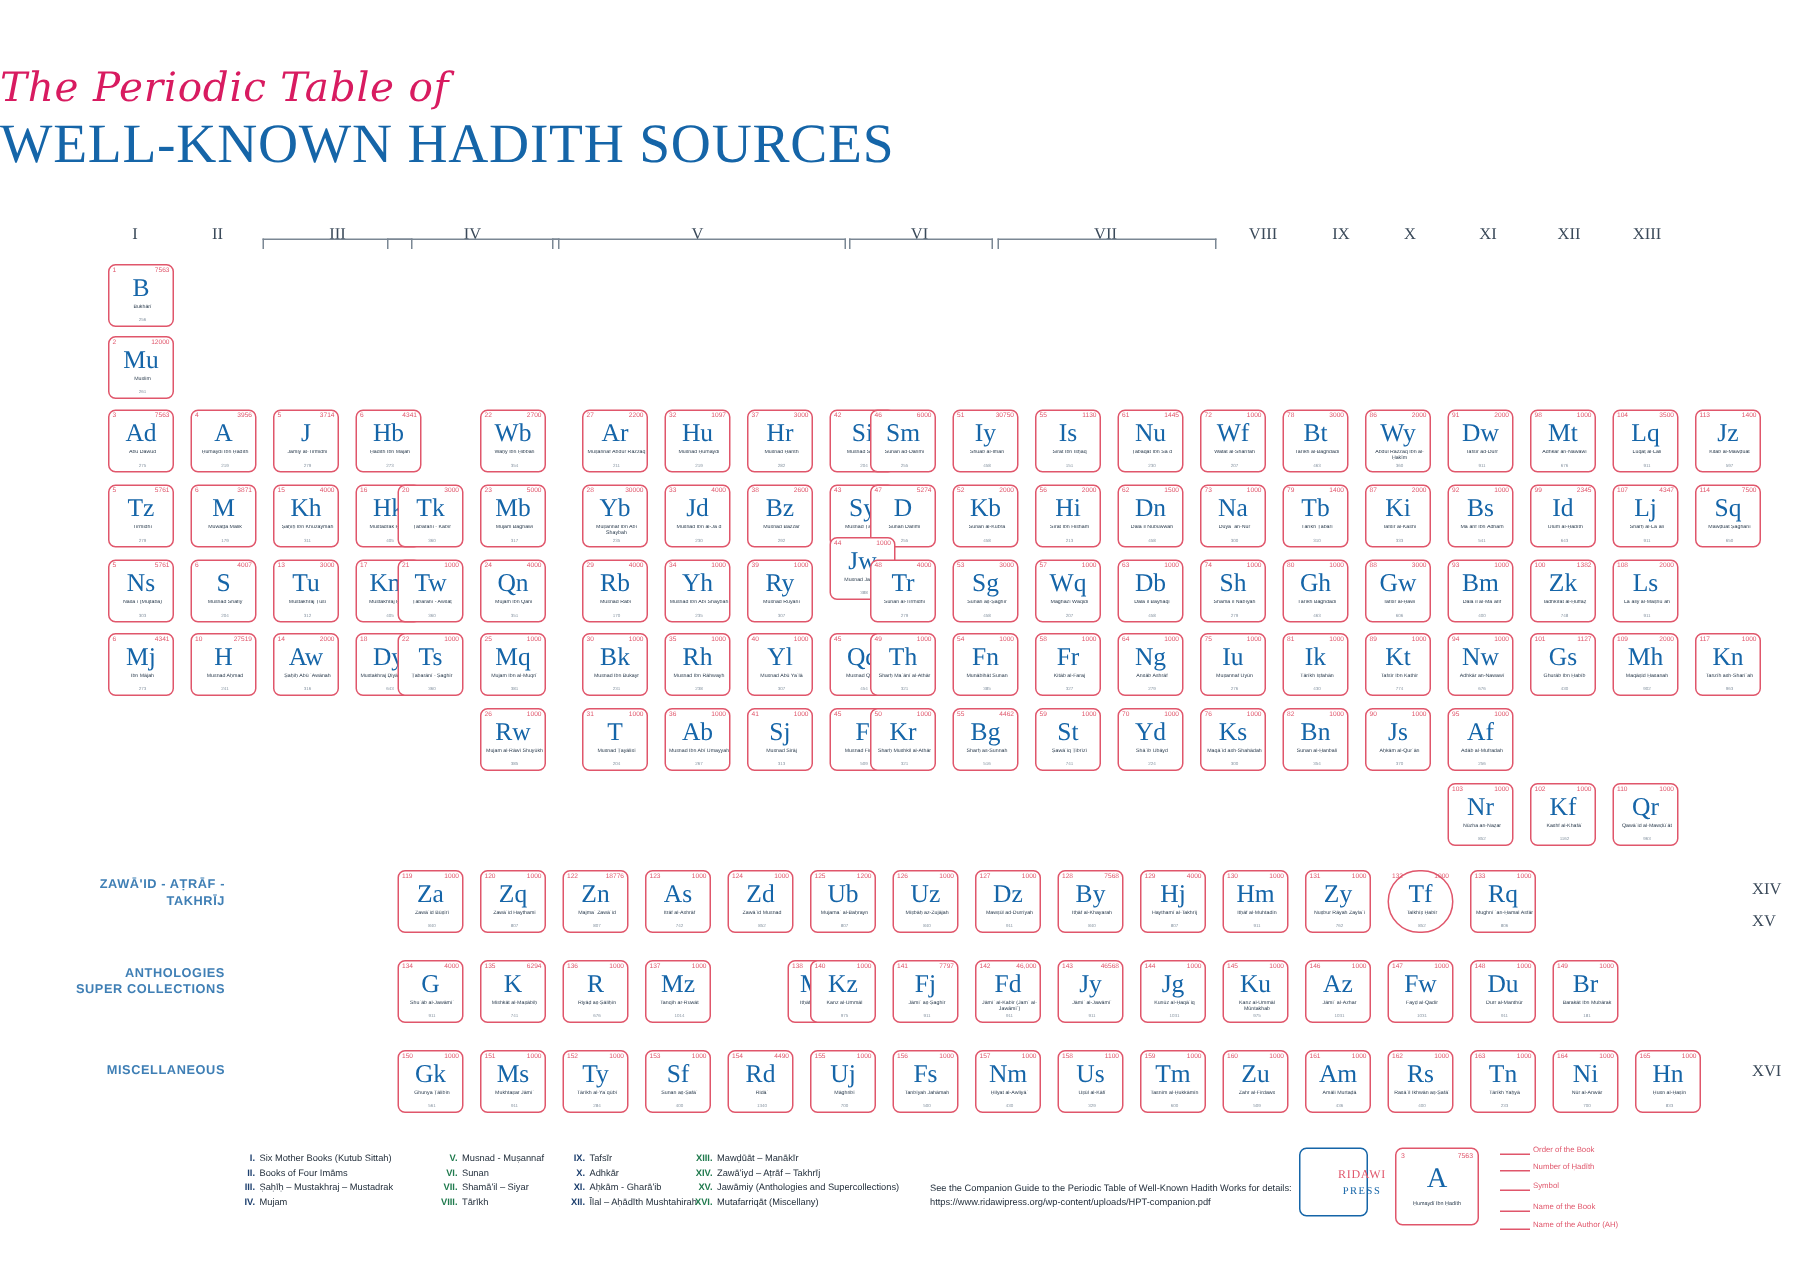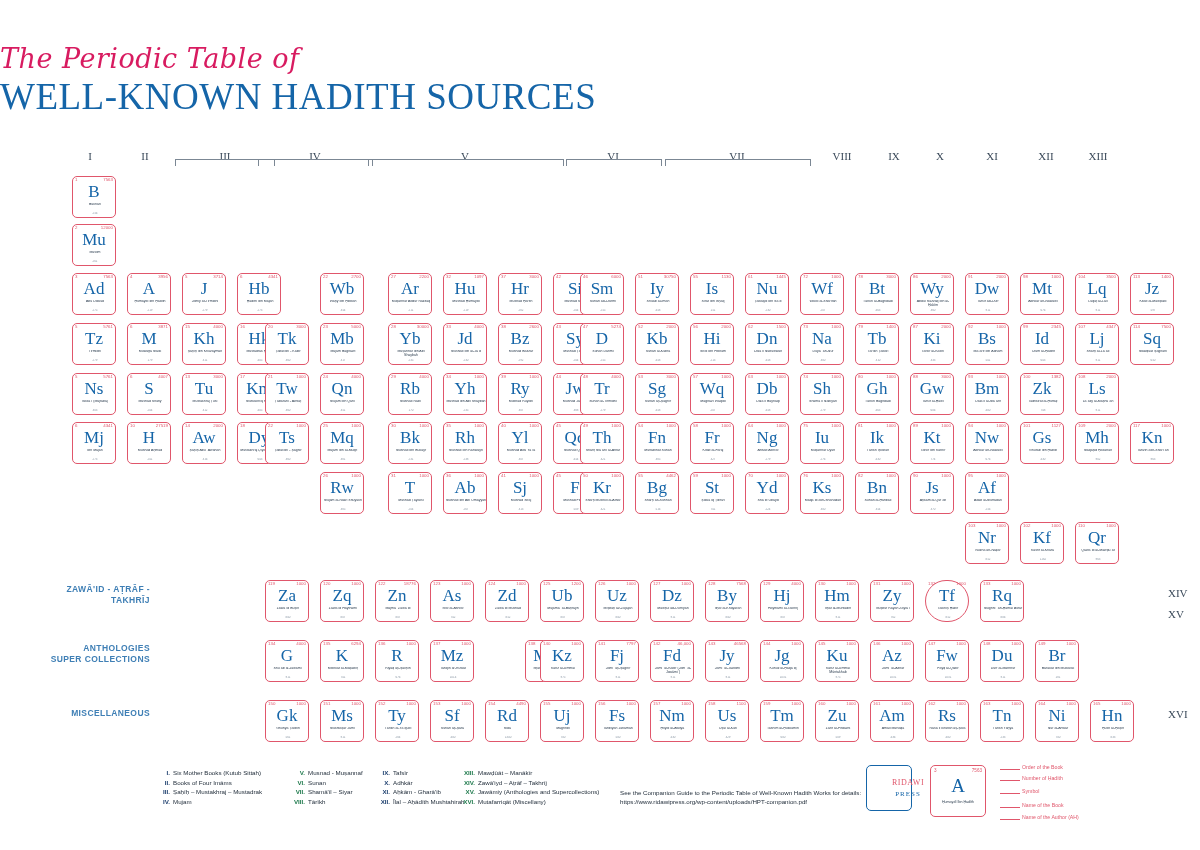--- a/index.html
+++ b/index.html
@@ -564,21 +564,21 @@
         <div class="nm">Musnad Ibn Abī Shaybah</div>
         <div class="au">235</div>
       </div>
       <div class="cell" style="left: 498px; top: 373px;">
         <div class="num">39</div>
         <div class="cnt">1000</div>
         <div class="sym">Ry</div>
         <div class="nm">Musnad Rūyānī</div>
         <div class="au">307</div>
       </div>
-      <div class="cell" style="left: 553px; top: 373px;">
+      <div class="cell" style="left: 553px; top: 358px;">
         <div class="num">44</div>
         <div class="cnt">1000</div>
         <div class="sym">Jw</div>
         <div class="nm">Musnad Jawzaqī</div>
         <div class="au">388</div>
       </div>
       <div class="cell" style="left: 580px; top: 373px;">
         <div class="num">48</div>
         <div class="cnt">4000</div>
         <div class="sym">Tr</div>

